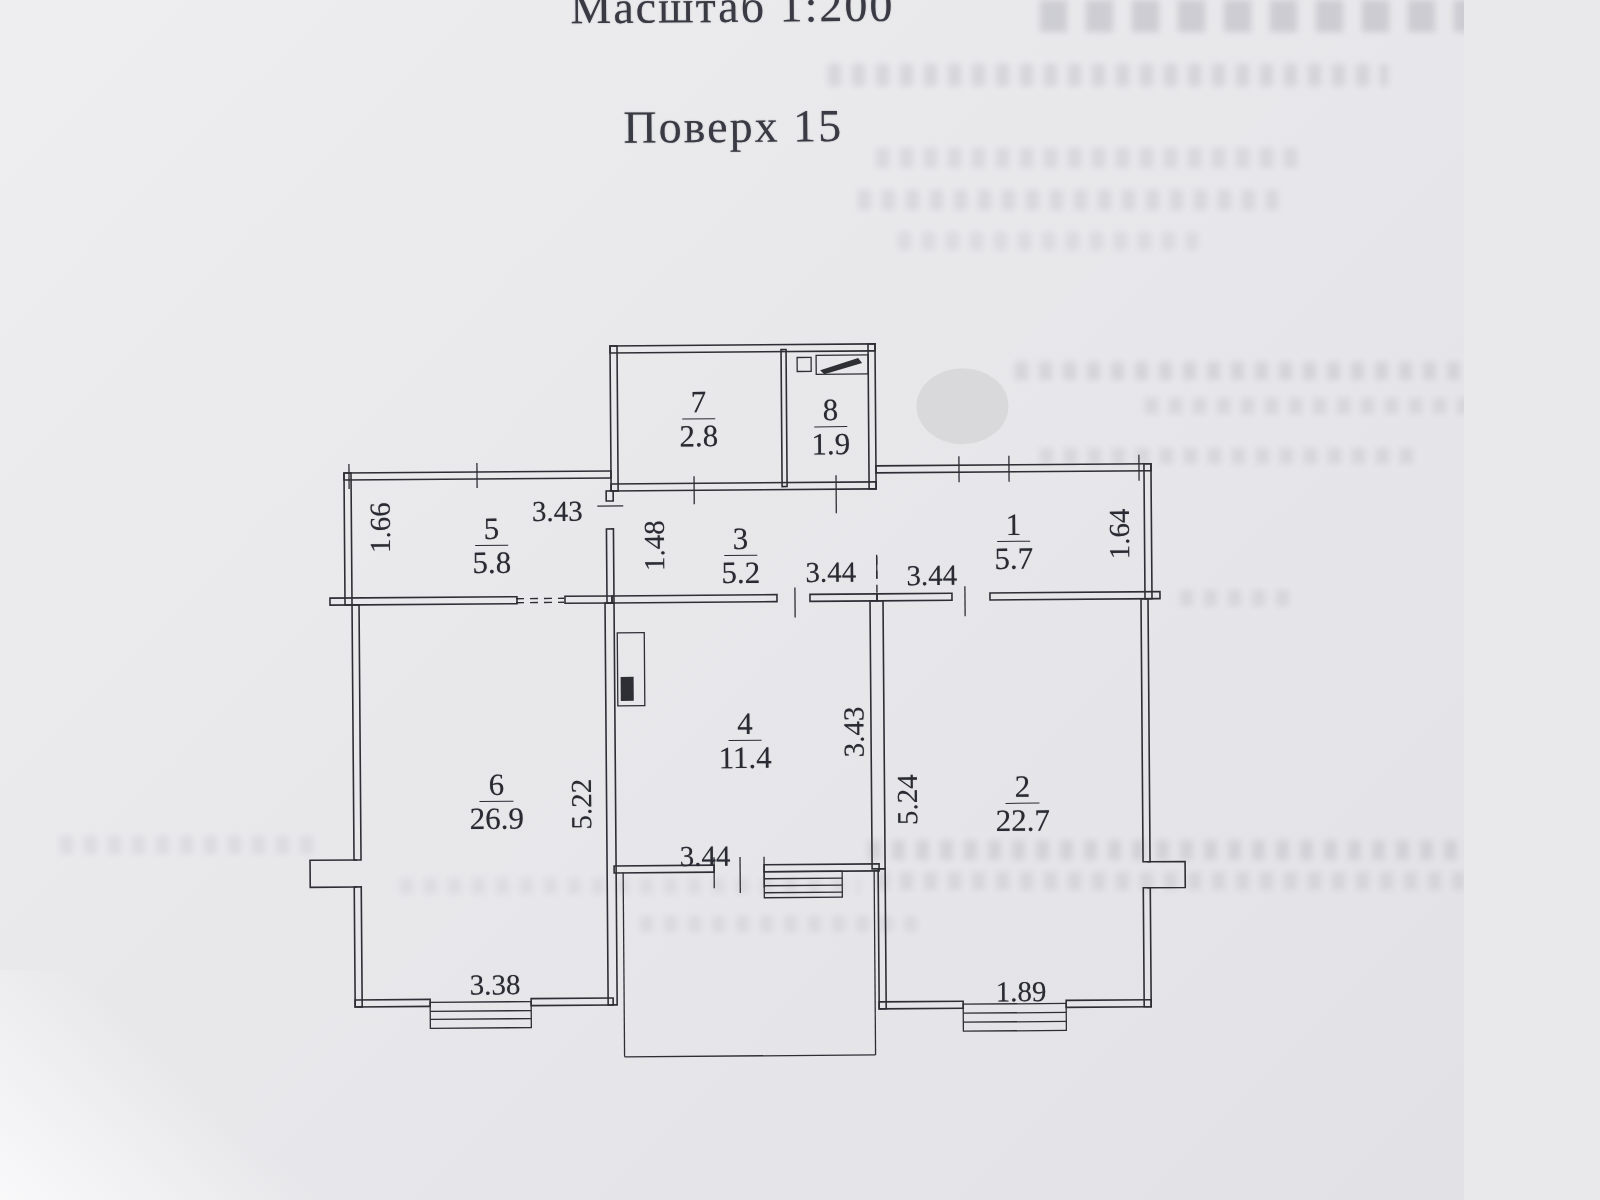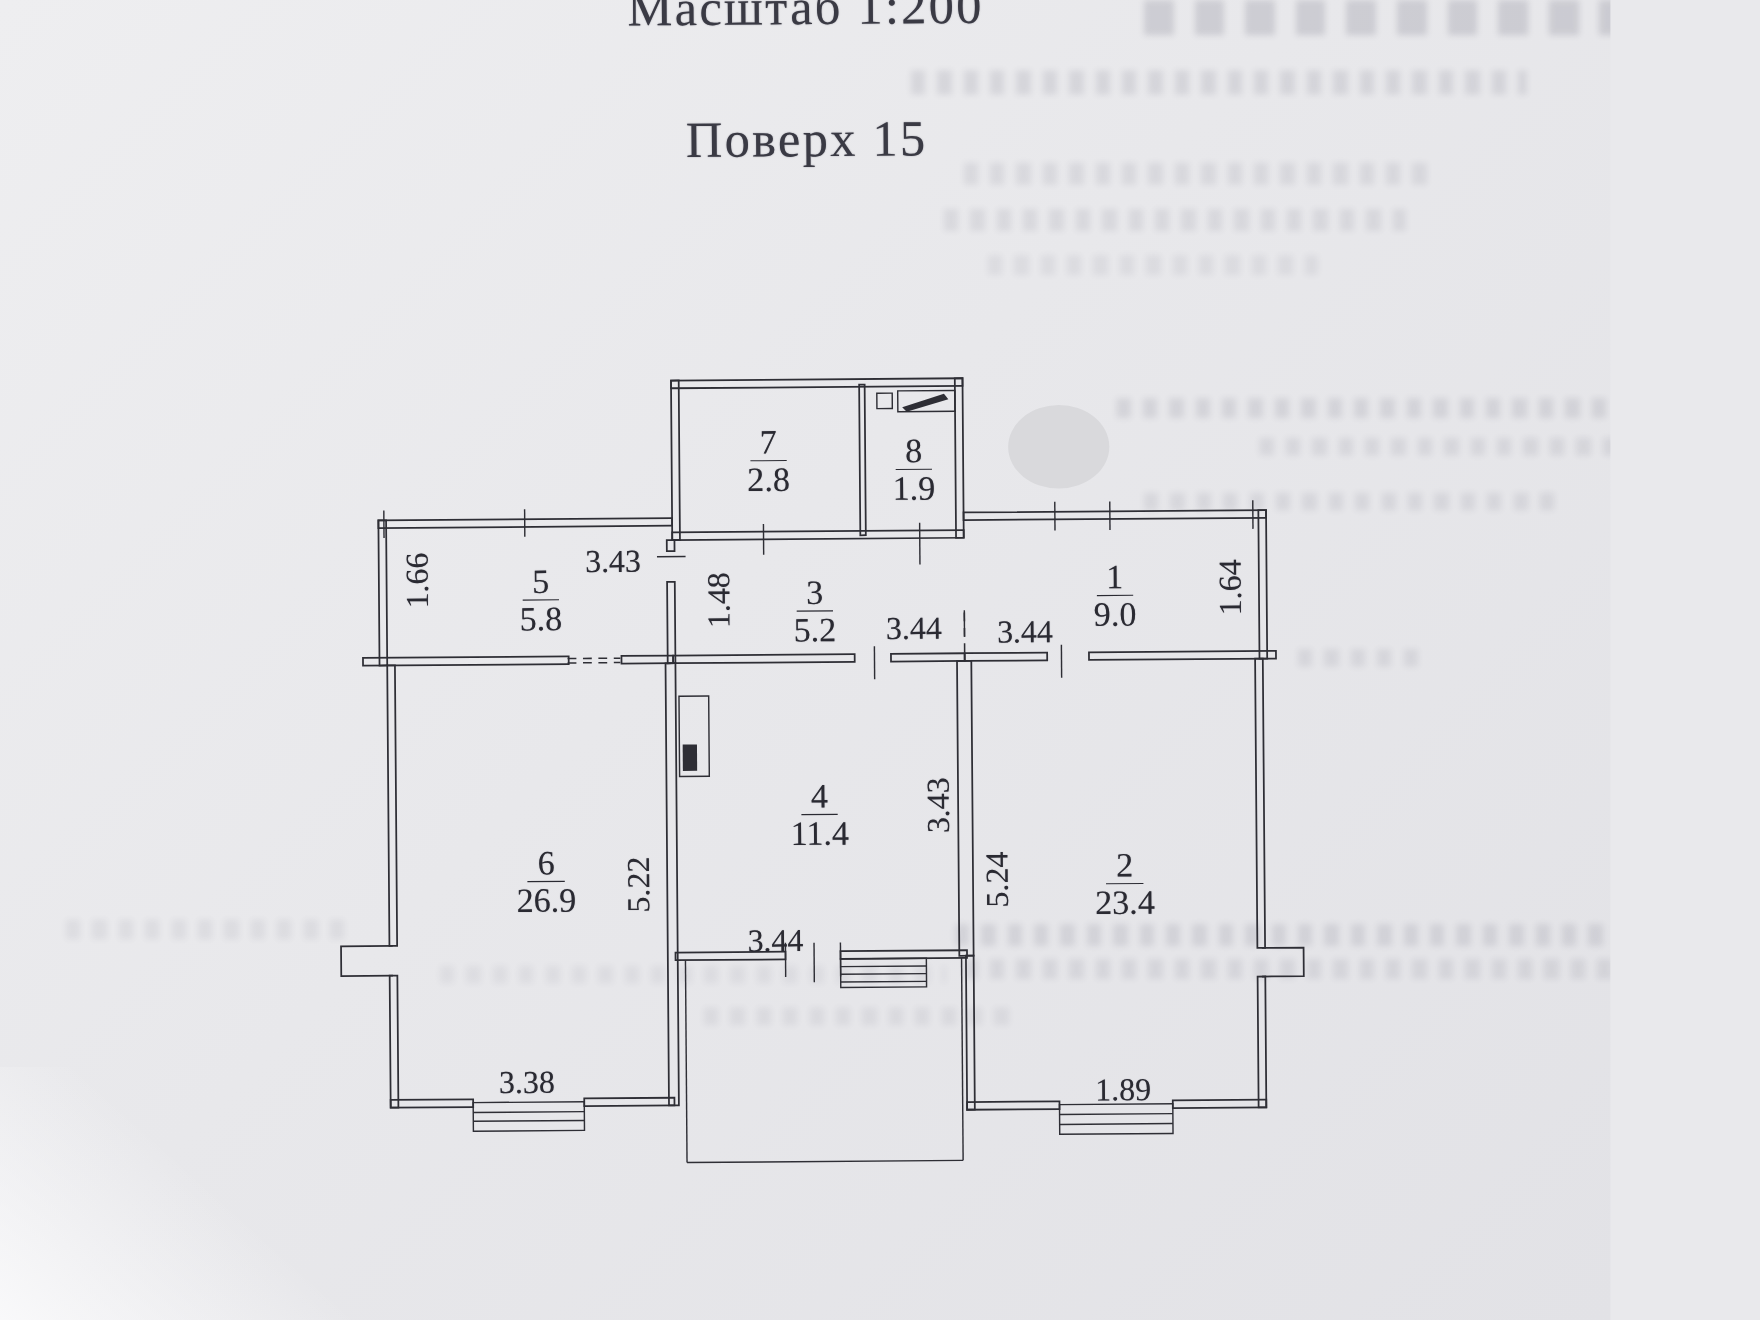--- a/index.html
+++ b/index.html
@@ -195,44 +195,44 @@
     <div class="room-label" style="left:492px;top:544px">
       <span class="num">5</span>
       <span class="area">5.8</span>
     </div>
     <div class="room-label" style="left:741px;top:556px">
       <span class="num">3</span>
       <span class="area">5.2</span>
     </div>
     <div class="room-label" style="left:1014px;top:544px">
       <span class="num">1</span>
-      <span class="area">9.0</span>
+      <span class="area">5.7</span>
     </div>
     <div class="room-label" style="left:744px;top:741px">
       <span class="num">4</span>
       <span class="area">11.4</span>
     </div>
     <div class="room-label" style="left:495px;top:800px">
       <span class="num">6</span>
       <span class="area">26.9</span>
     </div>
     <div class="room-label" style="left:1021px;top:806px">
       <span class="num">2</span>
-      <span class="area">23.4</span>
+      <span class="area">22.7</span>
     </div>
 
     <div class="dim" style="left:558px;top:510px">3.43</div>
     <div class="dim vert" style="left:381px;top:525px">1.66</div>
     <div class="dim vert" style="left:655px;top:545px">1.48</div>
     <div class="dim" style="left:831px;top:573px">3.44</div>
     <div class="dim" style="left:932px;top:577px">3.44</div>
     <div class="dim vert" style="left:1120px;top:537px">1.64</div>
     <div class="dim vert" style="left:853px;top:733px">3.43</div>
     <div class="dim vert" style="left:580px;top:803px">5.22</div>
     <div class="dim vert" style="left:906px;top:801px">5.24</div>
     <div class="dim" style="left:703px;top:856px">3.44</div>
-    <div class="dim" style="left:476px;top:983px">3.38</div>
+    <div class="dim" style="left:492px;top:983px">3.38</div>
     <div class="dim" style="left:1018px;top:994px">1.89</div>
 
   </div>
 
   <div class="corner-light"></div>
 </div>
 
 </body></html>

